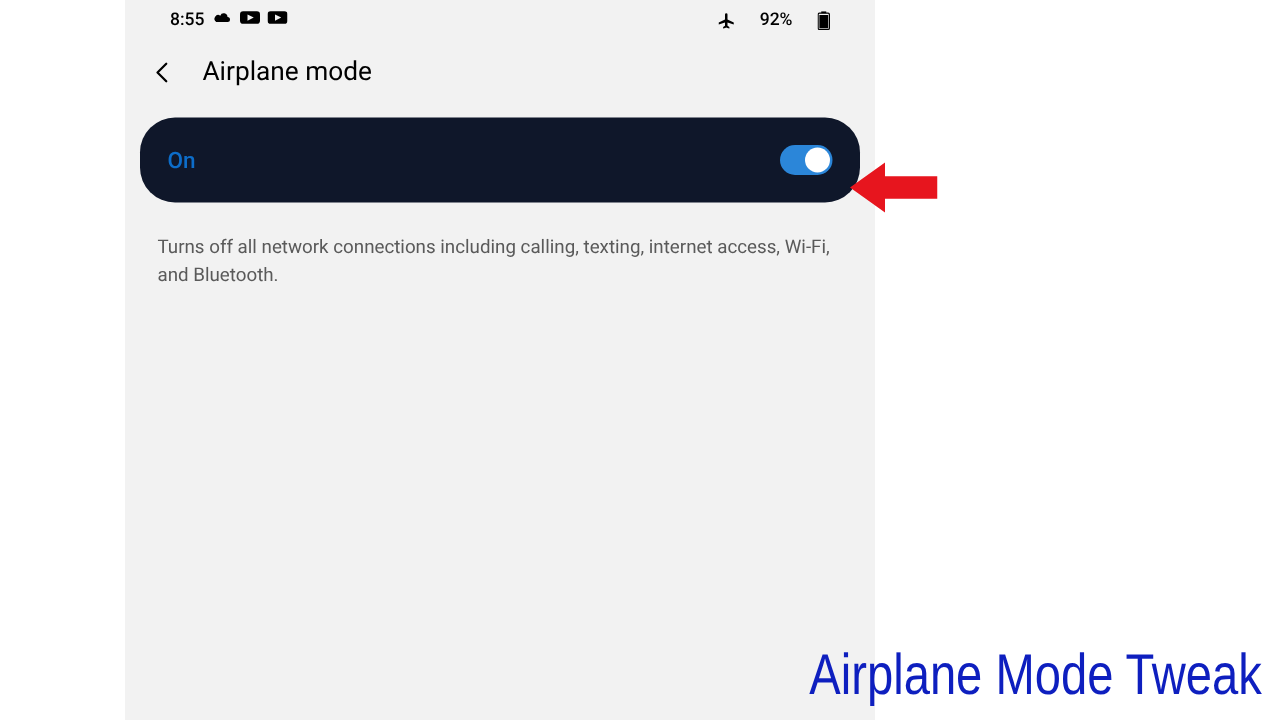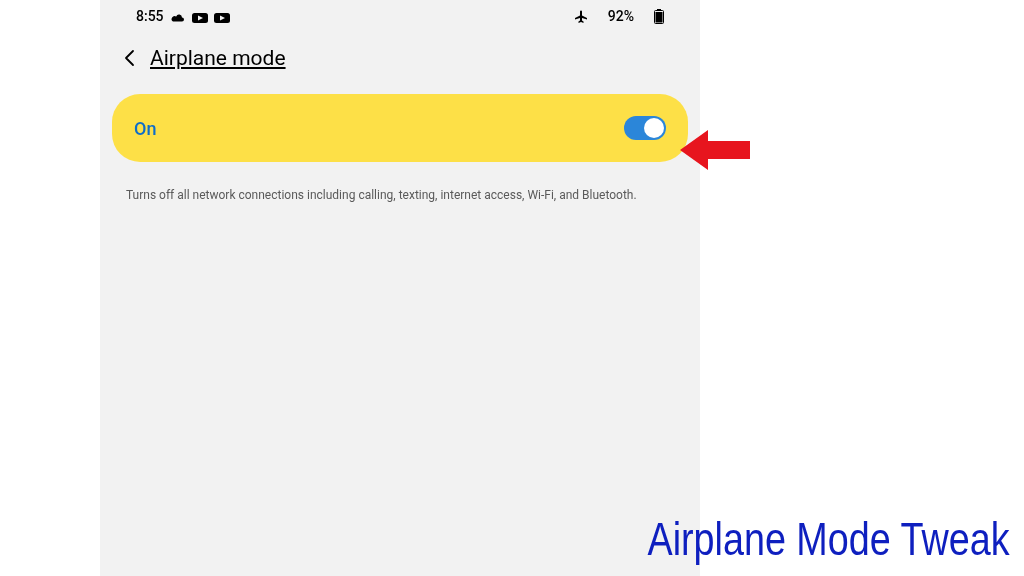--- a/index.html
+++ b/index.html
@@ -22,55 +22,54 @@
       display: flex;
       justify-content: space-between;
       align-items: center;
       padding: 8px 36px 4px 36px;
       font-size: 14px;
       font-weight: 500;
       color: #000;
     }
     .status-left {
       display: flex;
-      align-items: flex-end;
+      align-items: flex-start;
       gap: 6px;
     }
     .status-right {
       display: flex;
       align-items: center;
       gap: 20px;
     }
     .status-icon {
       display: inline-flex;
       align-items: center;
     }
     .header {
       display: flex;
       align-items: center;
       padding: 18px 20px 18px 18px;
-      gap: 8px;
-      text-decoration: underline;
+      gap: 20px;
     }
     .back-btn {
       width: 24px;
       height: 24px;
       display: flex;
       align-items: center;
       justify-content: center;
       cursor: pointer;
     }
     .header-title {
       font-size: 21px;
       font-weight: 400;
       color: #000;
     }
     .toggle-card {
       margin: 6px 12px 0 12px;
-      background: #fde047;
+      background: #0f172a;
       border-radius: 28px;
       padding: 22px 22px;
       display: flex;
       justify-content: space-between;
       align-items: center;
     }
     .toggle-label {
       font-size: 18px;
       font-weight: 500;
       color: #0d6dc9;
@@ -88,21 +87,21 @@
       height: 20px;
       background: #ffffff;
       border-radius: 50%;
       position: absolute;
       top: 2px;
       right: 2px;
     }
     .description {
       padding: 24px 26px;
       color: #5a5a5a;
-      font-size: 12px;
+      font-size: 15px;
       line-height: 1.5;
     }
     .description p {
       margin-bottom: 20px;
     }
     .arrow-annotation {
       position: absolute;
       left: 680px;
       top: 128px;
     }

